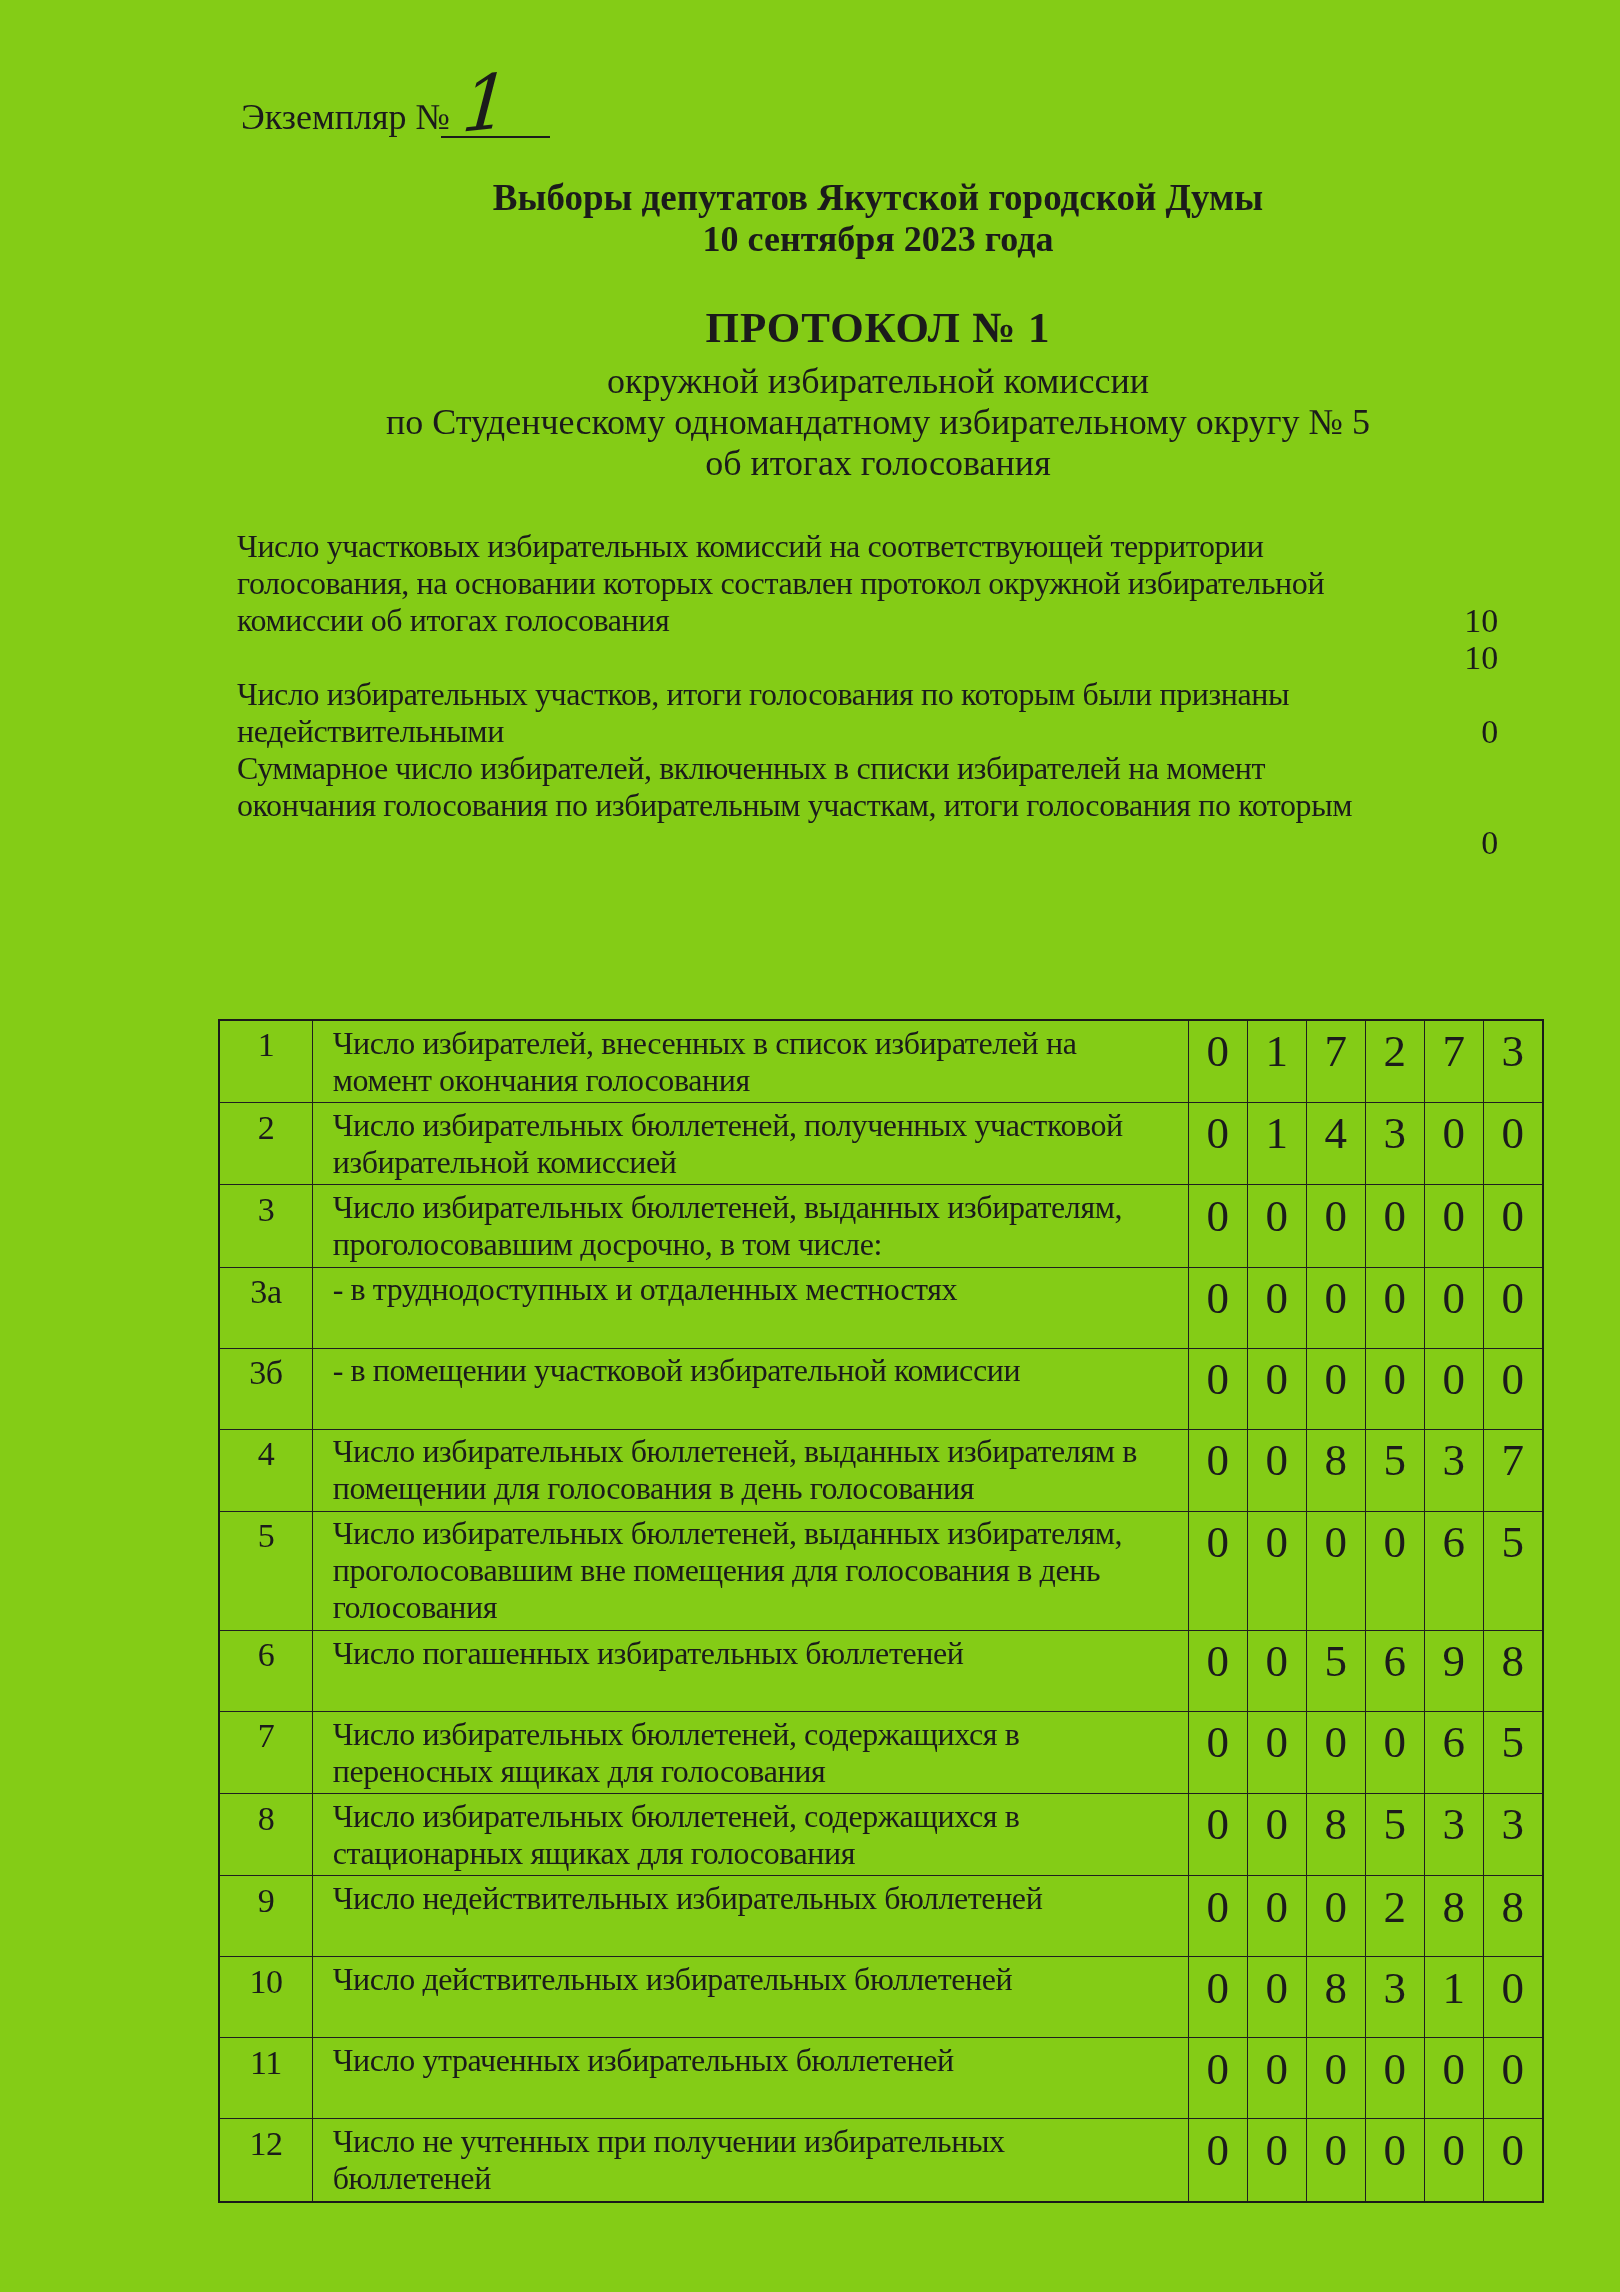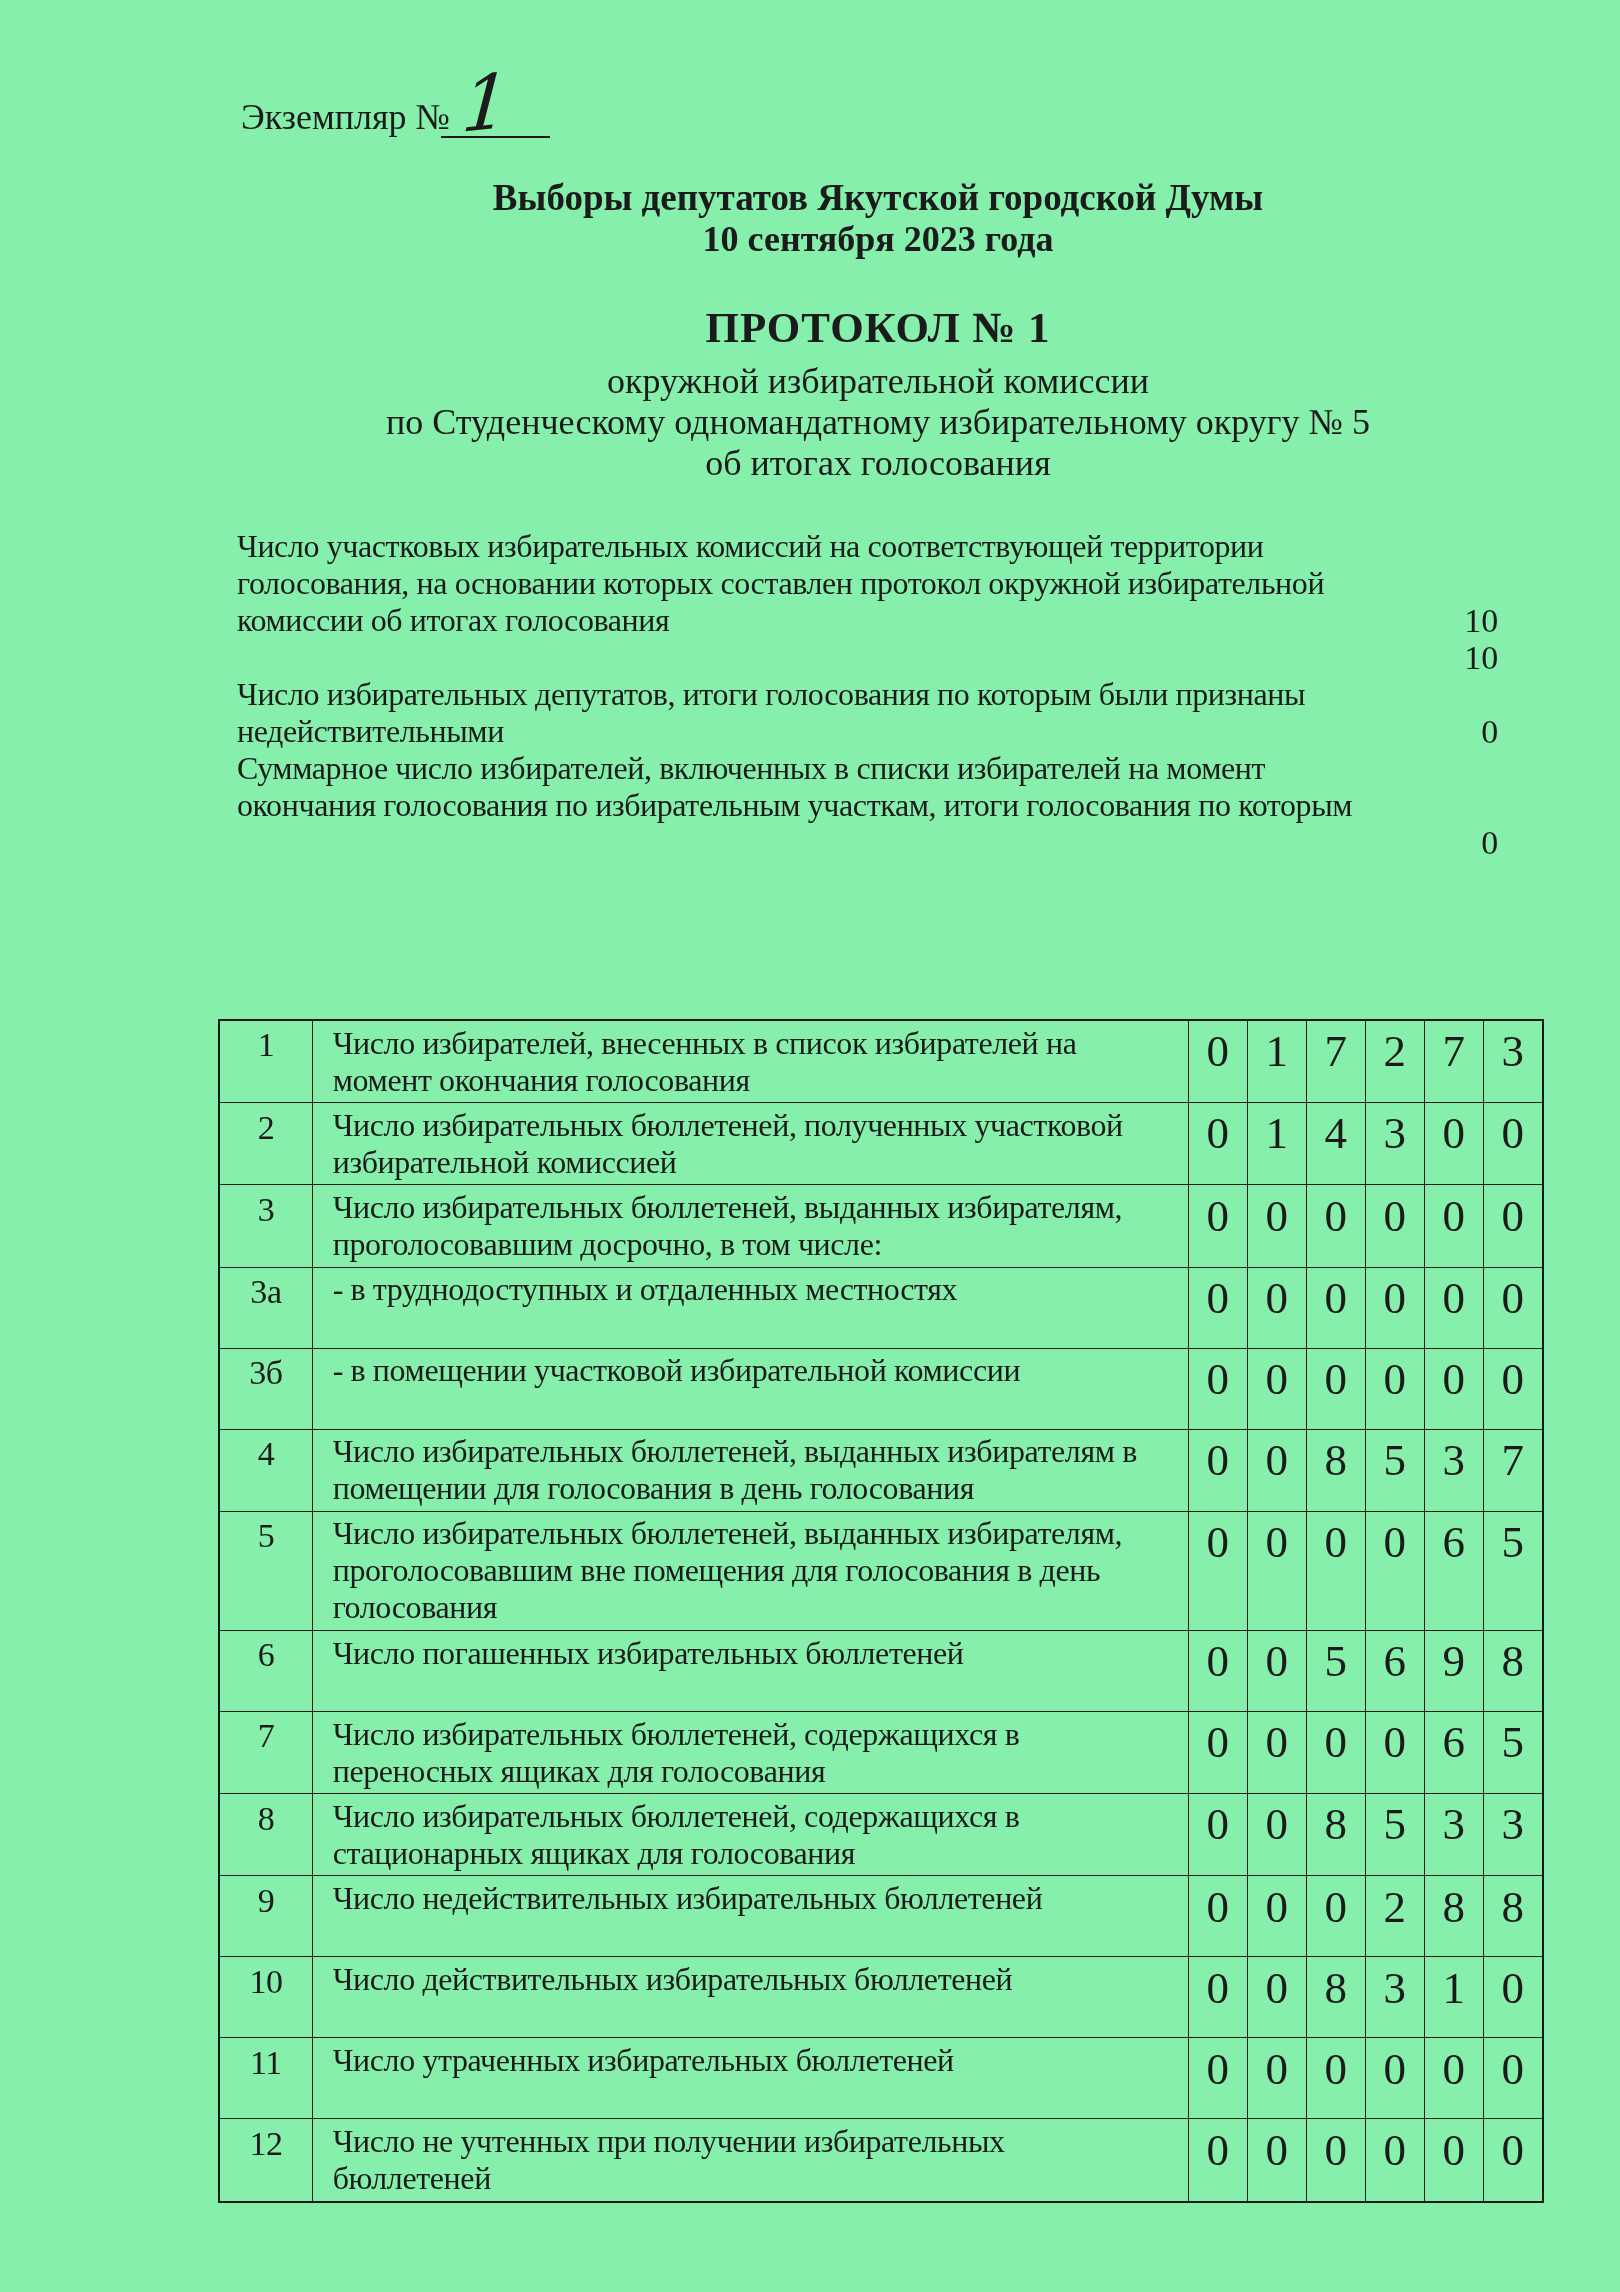--- a/index.html
+++ b/index.html
@@ -4,21 +4,21 @@
 <style>
   html,body{margin:0;padding:0;}
   body{
     width:1620px;height:2293px;
     background:#ffffff;
     font-family:"Liberation Serif", serif;
     color:#1b1b1b;
     position:relative;
     overflow:hidden;
   }
-  .page{position:absolute;inset:0;background:#86efac;}
+  .page{position:absolute;inset:0;background:#84cc16;}
 
   
   .copy-line{
     position:absolute;left:241px;top:97px;
     font-size:36px;line-height:41px;white-space:nowrap;
   }
   .copy-number{
     position:absolute;left:462px;top:59px;
     font-size:75px;font-style:italic;
     transform:rotate(-6deg) skewX(-10deg);
@@ -116,21 +116,21 @@
     <span>комиссии об итогах голосования</span>
     <span class="pre-value">10</span>
   </div>
 
   <div class="pre-line">
     <span></span>
     <span class="pre-value">10</span>
   </div>
 
   <div class="pre-line">
-    <span>Число избирательных депутатов, итоги голосования по которым были признаны</span>
+    <span>Число избирательных участков, итоги голосования по которым были признаны</span>
     
   </div>
 
   <div class="pre-line">
     <span>недействительными</span>
     <span class="pre-value">0</span>
   </div>
 
   <div class="pre-line">
     <span>Суммарное число избирателей, включенных в списки избирателей на момент</span>

